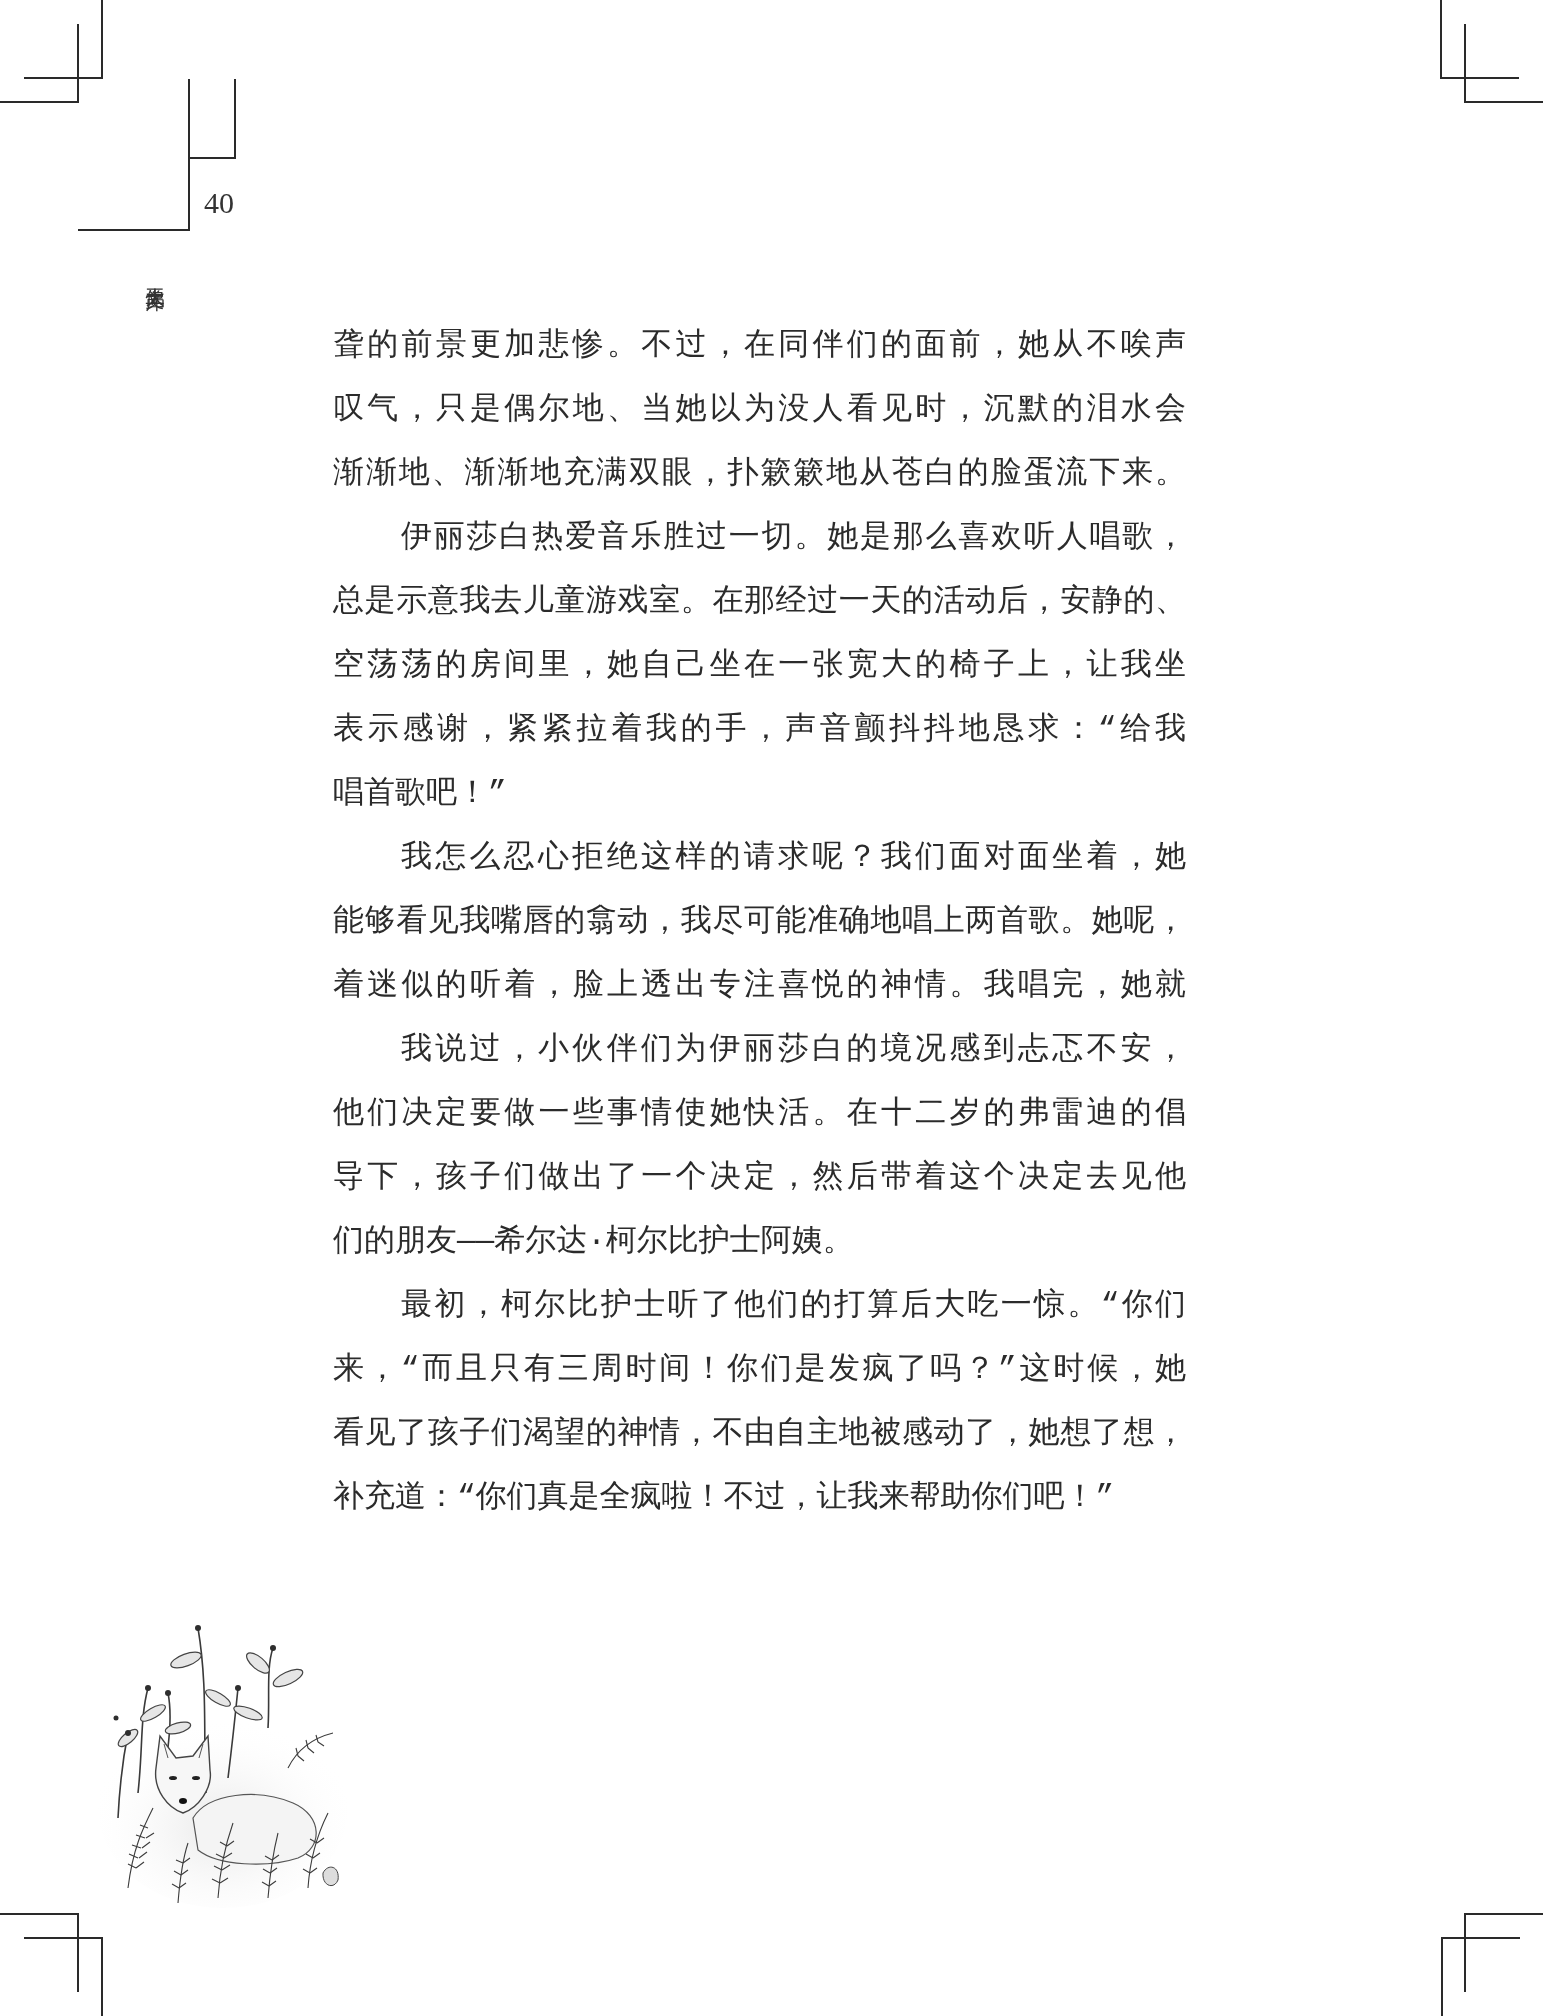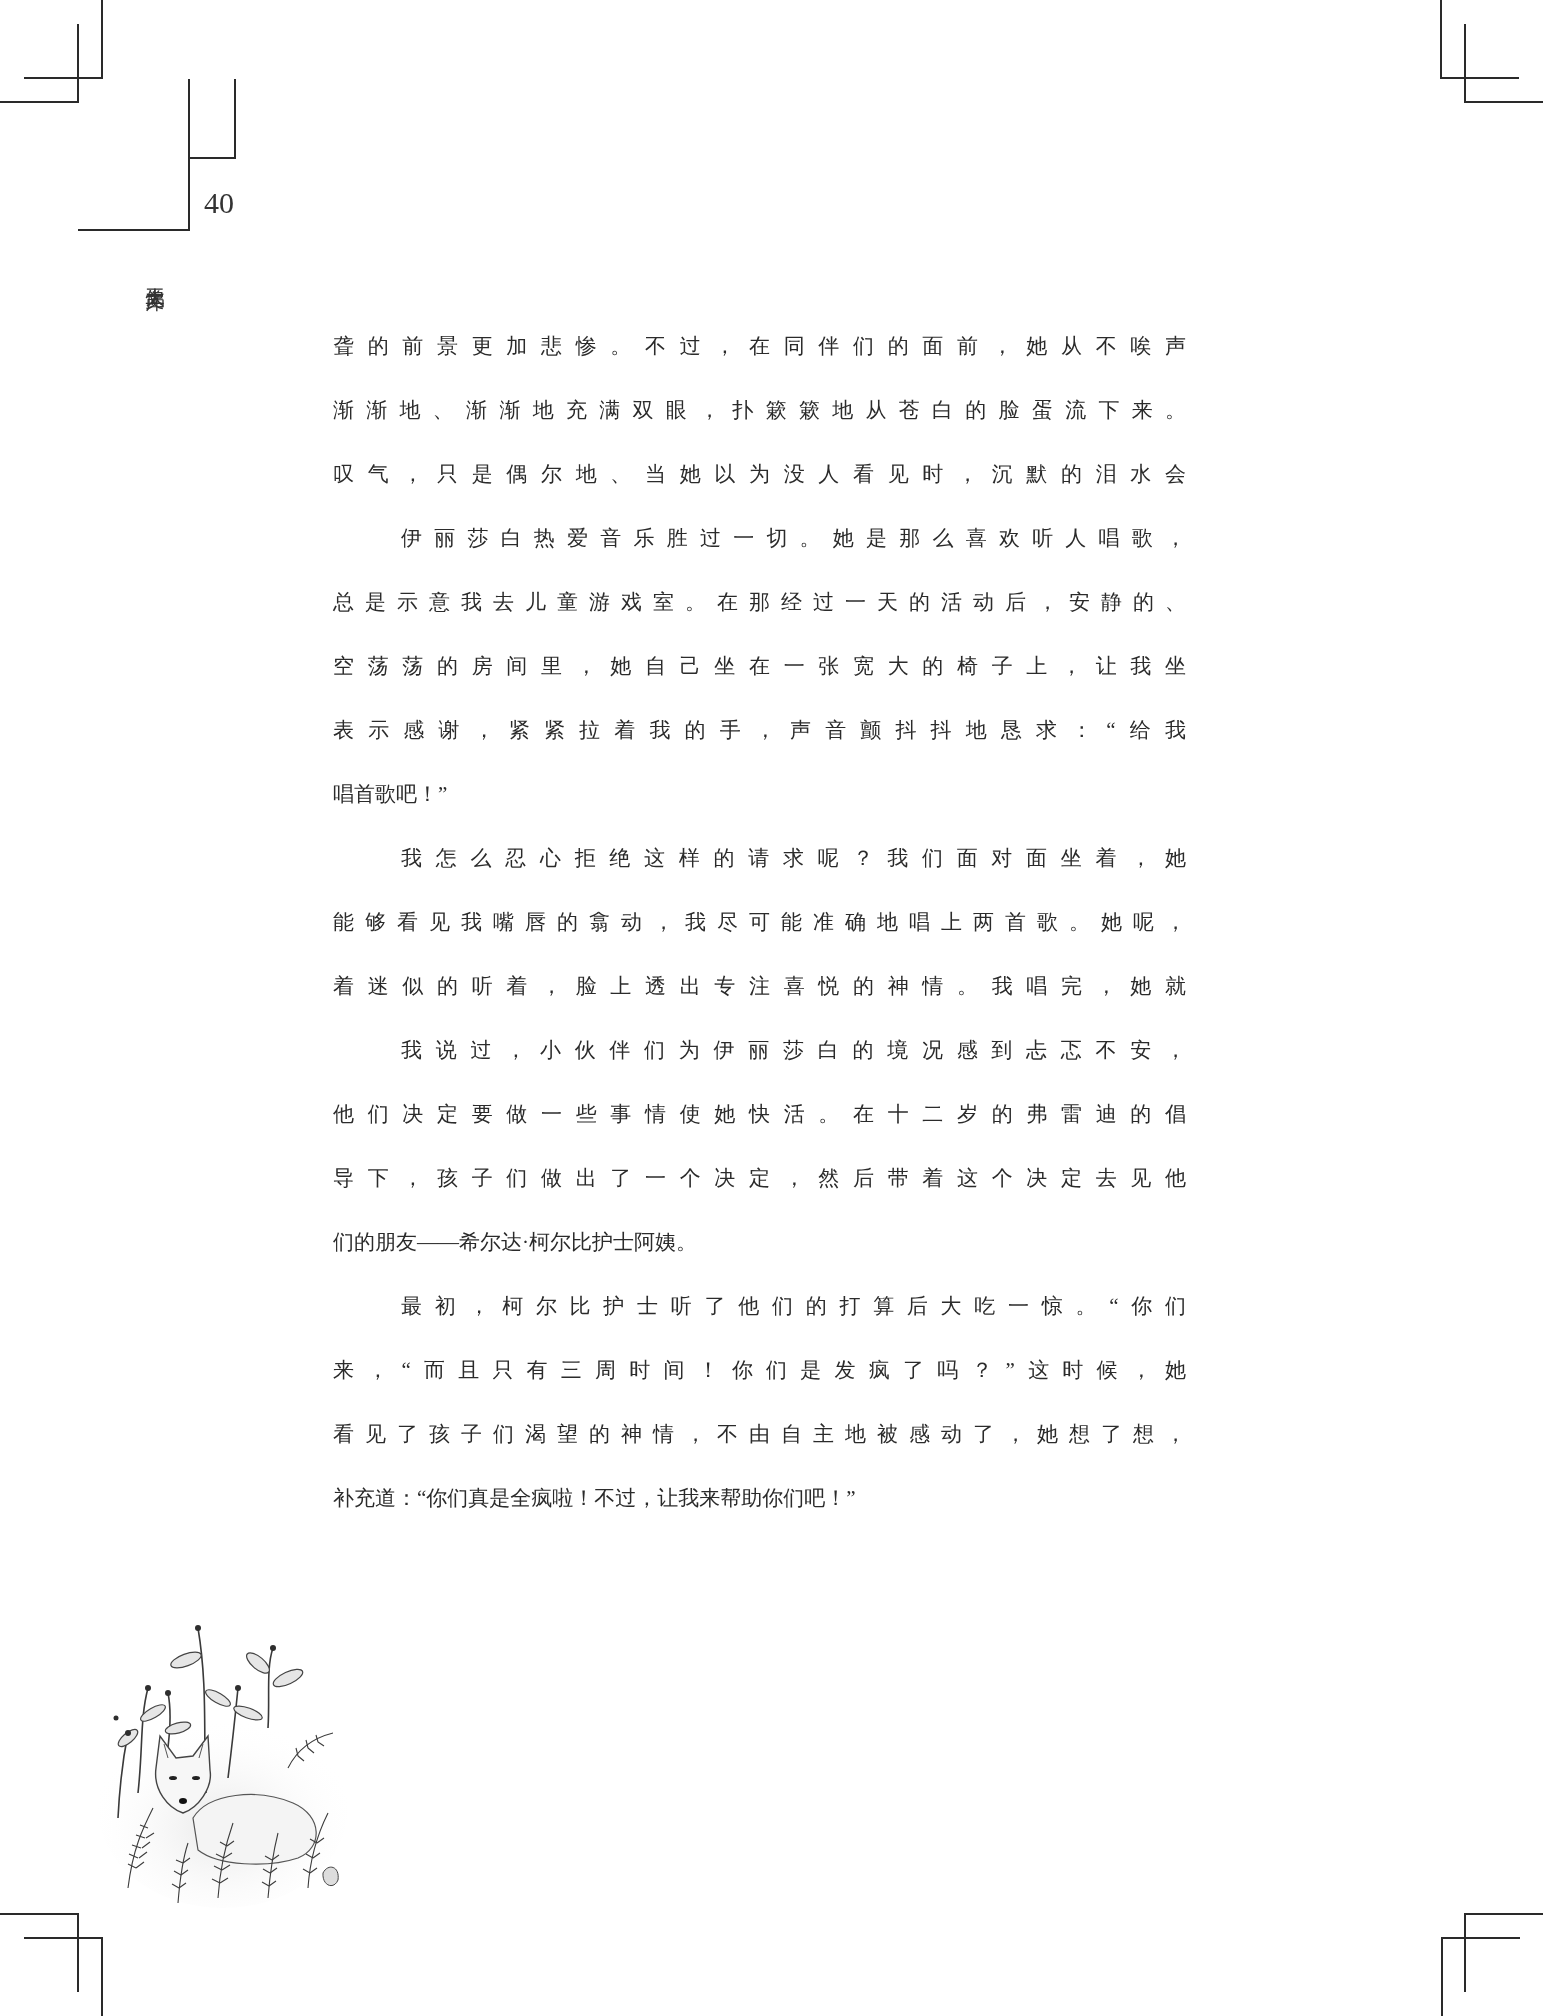--- a/index.html
+++ b/index.html
@@ -15,22 +15,22 @@
   }
   .series-title {
     position: absolute; left: 146px; top: 272px; width: 22px;
     font-family: "DejaVu Sans", sans-serif;
     font-size: 19px; line-height: 24px; color: #333333;
     writing-mode: vertical-rl; letter-spacing: 1px;
   }
   .body-text { position: absolute; left: 333px; top: 326px; width: 853px; }
   .line {
     display: block; height: 64px; line-height: 40px;
-    font-family: Liberation Serif, serif;
-    font-size: 21px; color: #2b2b2b;
+    font-family: Liberation Mono, monospace;
+    font-size: 31px; color: #2b2b2b;
     white-space: nowrap; overflow: visible;
     text-align: justify; text-align-last: justify;
   }
   .line.indent { padding-left: 68px; }
   .line.short { text-align: center; text-align-last: left; }
   .illustration { position: absolute; left: 98px; top: 1618px; width: 250px; height: 290px; }
 </style>
 </head>
 <body>
 
@@ -59,22 +59,22 @@
   <div class="mark v" style="left:188px; top:79px; height:151px;"></div>
   <div class="mark h" style="left:78px; top:229px; width:112px;"></div>
   <div class="mark v" style="left:234px; top:79px; height:79px;"></div>
   <div class="mark h" style="left:188px; top:157px; width:48px;"></div>
 
   <div class="page-number">40</div>
   <div class="series-title">大王鸽文库</div>
 
   <div class="body-text">
     <span class="line">聋的前景更加悲惨。不过，在同伴们的面前，她从不唉声</span>
+    <span class="line">叹气，只是偶尔地、当她以为没人看见时，沉默的泪水会</span>
     <span class="line">渐渐地、渐渐地充满双眼，扑簌簌地从苍白的脸蛋流下来。</span>
-    <span class="line">叹气，只是偶尔地、当她以为没人看见时，沉默的泪水会</span>
     <span class="line indent">伊丽莎白热爱音乐胜过一切。她是那么喜欢听人唱歌，</span>
     <span class="line">总是示意我去儿童游戏室。在那经过一天的活动后，安静的、</span>
     <span class="line">空荡荡的房间里，她自己坐在一张宽大的椅子上，让我坐</span>
     <span class="line">表示感谢，紧紧拉着我的手，声音颤抖抖地恳求：“给我</span>
     <span class="line short">唱首歌吧！”</span>
     <span class="line indent">我怎么忍心拒绝这样的请求呢？我们面对面坐着，她</span>
     <span class="line">能够看见我嘴唇的翕动，我尽可能准确地唱上两首歌。她呢，</span>
     <span class="line">着迷似的听着，脸上透出专注喜悦的神情。我唱完，她就</span>
     <span class="line indent">我说过，小伙伴们为伊丽莎白的境况感到忐忑不安，</span>
     <span class="line">他们决定要做一些事情使她快活。在十二岁的弗雷迪的倡</span>

